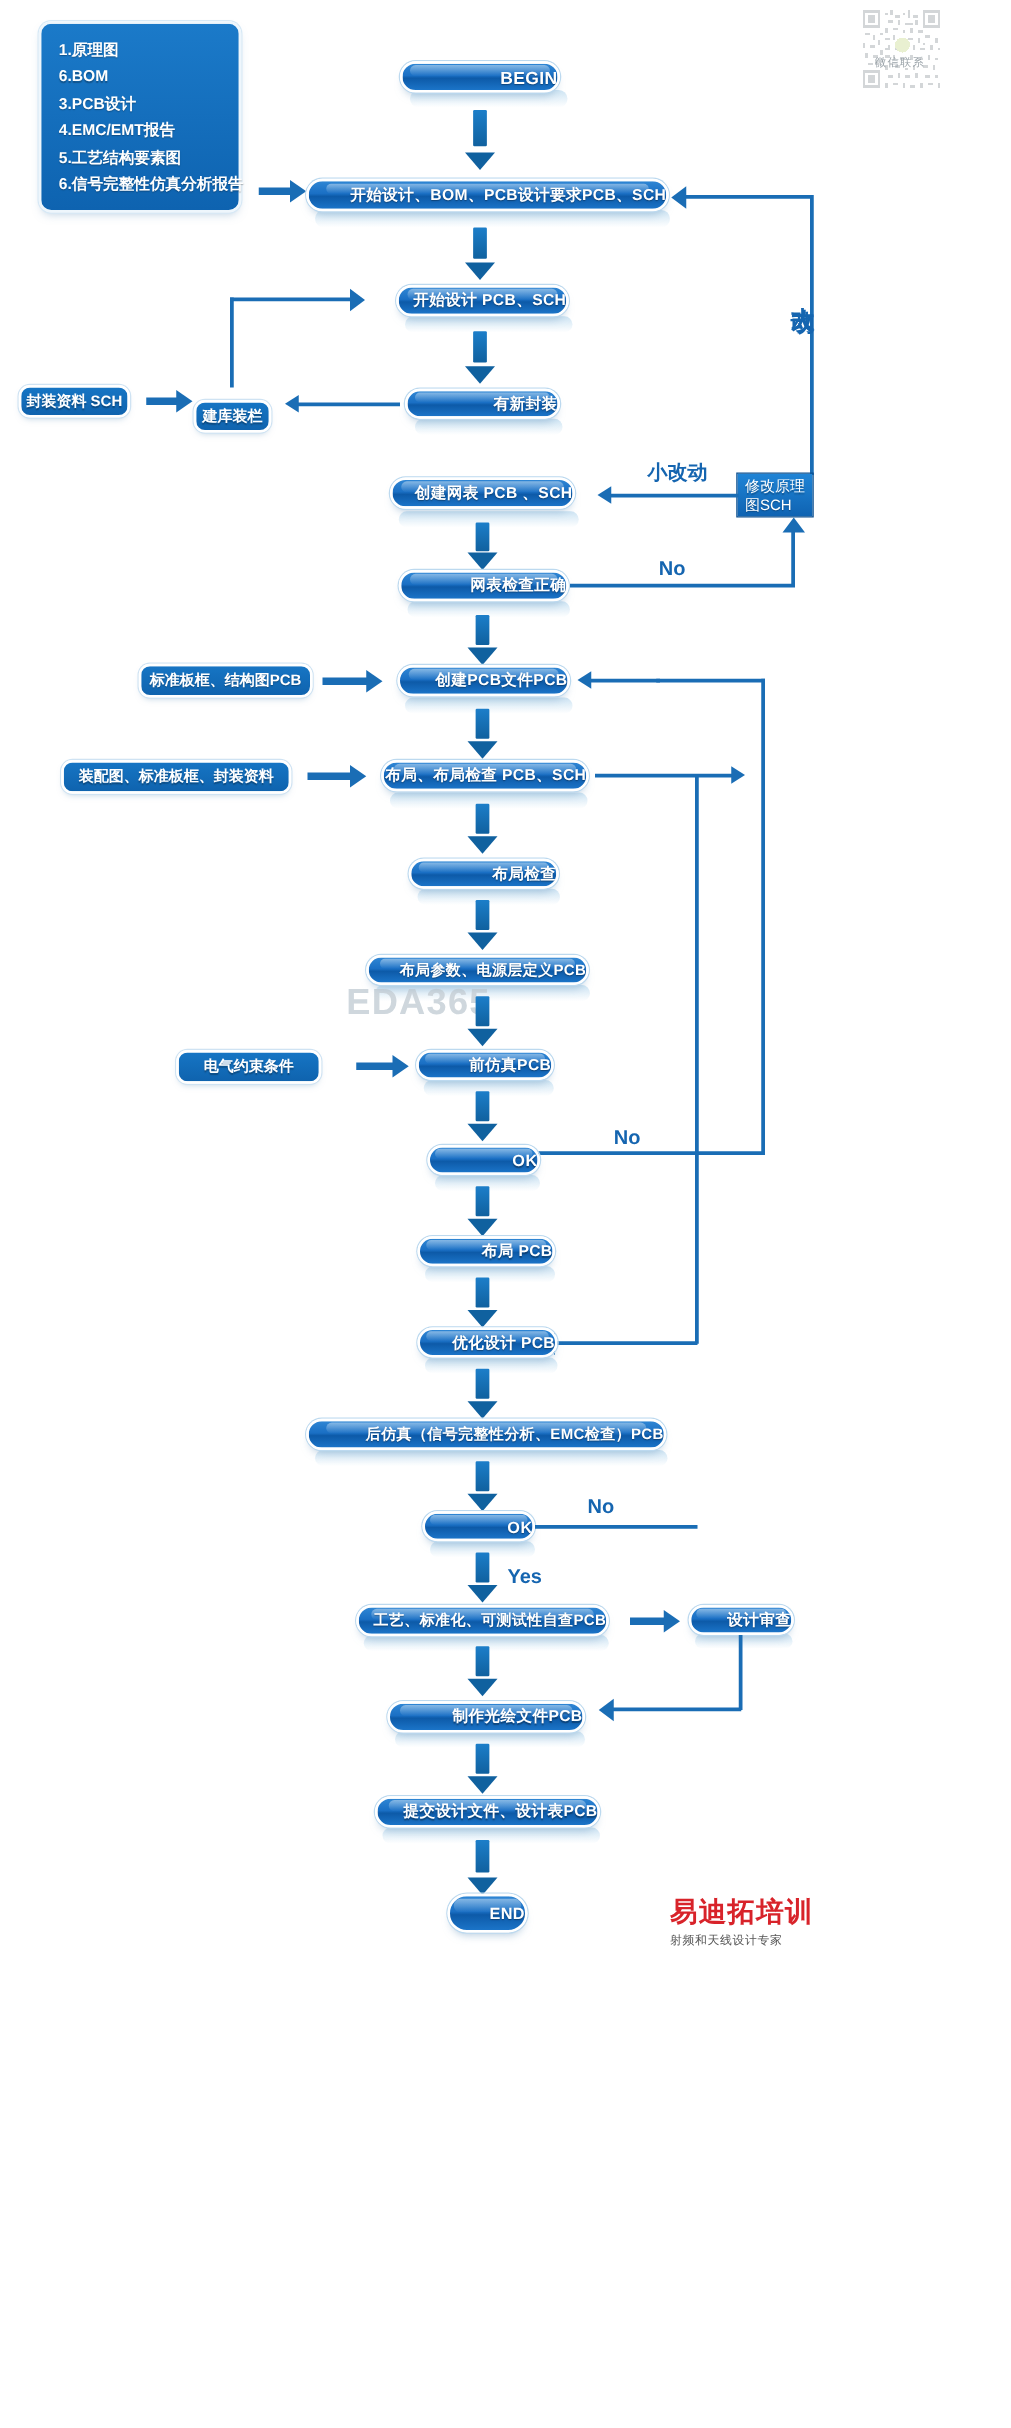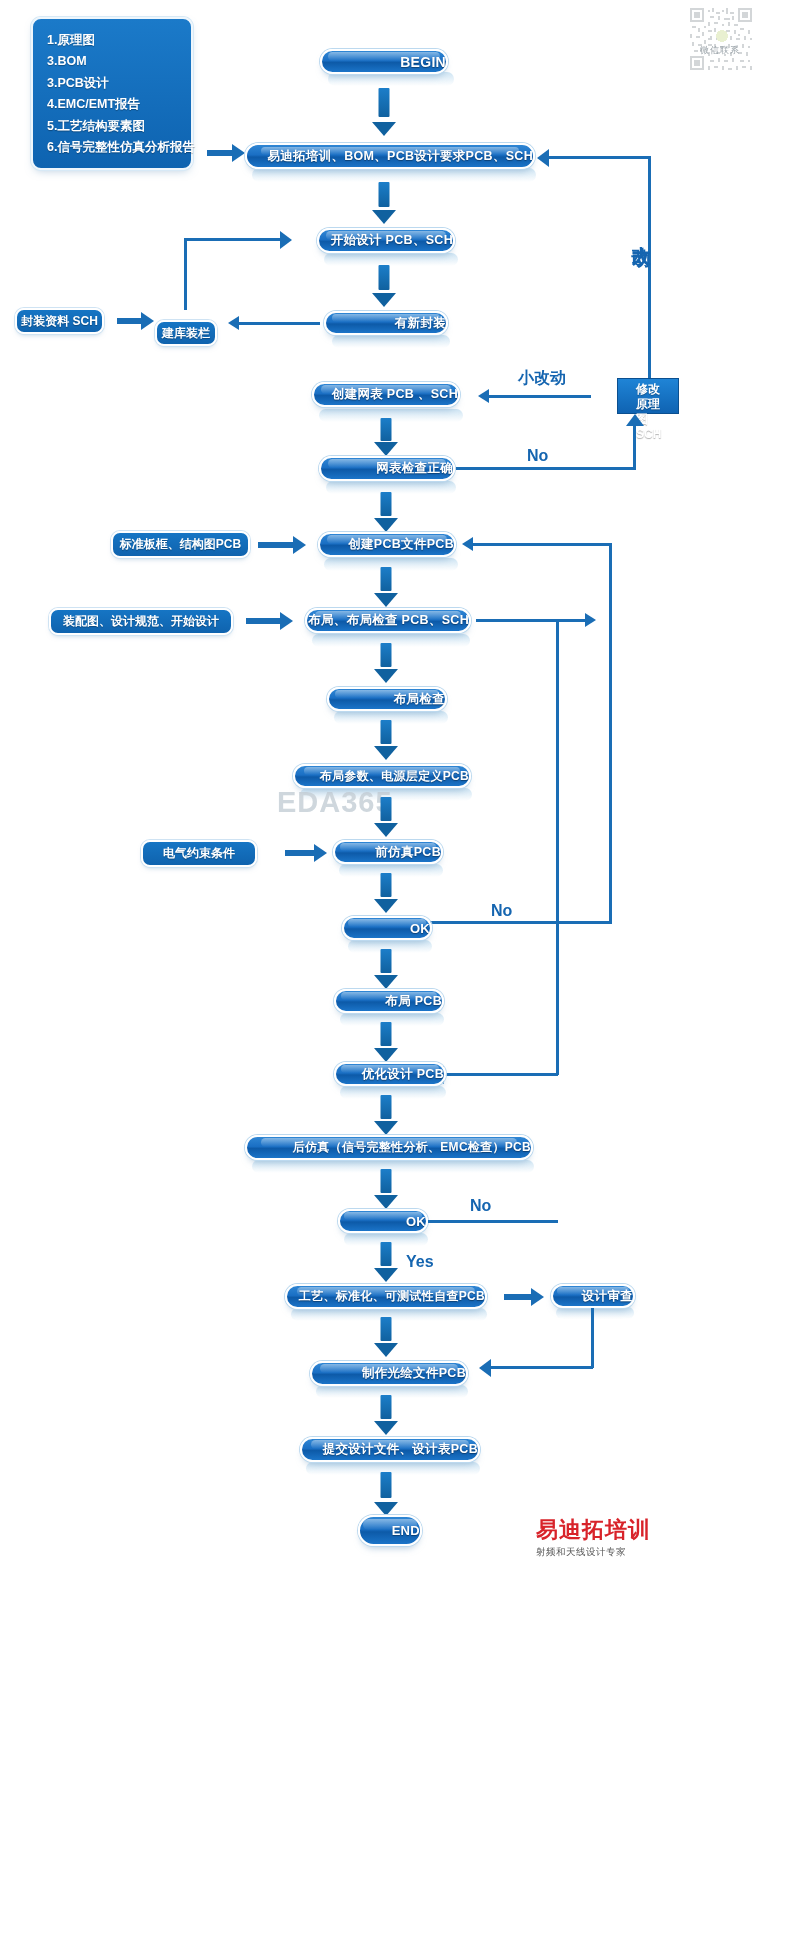--- a/index.html
+++ b/index.html
@@ -70,26 +70,25 @@
     line-height: 1.0;
     text-shadow: 0 1px 1px rgba(0,0,0,.3);
   }
   .listpanel li { list-style:none; padding: 4.5px 0; white-space:nowrap; }
 
   
   .minibox {
     position:absolute;
     background: linear-gradient(to bottom,#1f84d6,#0f63b2);
     border: 1px solid #0b4f8f;
-    color:#fff; font-weight:bold;
+    color:#fff; font-weight:normal;
     font-size: 12px; line-height: 1.25;
-    padding: 3px 18px;
+    padding: 3px 6px;
     text-align:left;
     text-shadow: 0 1px 1px rgba(0,0,0,.3);
-    margin-left: 28px;
   }
 
   
   .ln { position:absolute; background:#1a6db5; }
   .ln.v { width:3px; }
   .ln.h { height:3px; }
 
   
   .arrowdown { position:absolute; }
   .arrowdown .stem {
@@ -266,21 +265,21 @@
       <circle cx="17" cy="15" r="3" fill="#b9d16a"></circle>
     </svg>
   </div>
   <div class="qrcap" style="left:700px; top:44px;">微信联系</div>
 
   <div class="watermark" style="left:277px; top:786px;">EDA365</div>
 
   <div class="listpanel" style="left:31px; top:17px; width:162px;">
     <ul>
       <li>1.原理图</li>
-      <li>3.BOM</li>
+      <li>6.BOM</li>
       <li>3.PCB设计</li>
       <li>4.EMC/EMT报告</li>
       <li>5.工艺结构要素图</li>
       <li>6.信号完整性仿真分析报告</li>
     </ul>
   </div>
 
   <div class="fatarrow" style="left:207px; top:144px; width:38px;">
     <div class="bar"></div>
       <div class="tip"></div>
@@ -290,21 +289,21 @@
   <div class="node" style="left:320px; top:49px; width:128px; height:25px; font-size:14px;">
     <span>BEGIN</span>
   </div>
   <div class="arrowdown" style="left:372px; top:88px; width:24px; height:48px;">
     <div class="stem"></div>
       <div class="head"></div>
   </div>
 
   <div class="reflect" style="left:252px; top:168px; width:284px; height:14px;"></div>
   <div class="node" style="left:245px; top:143px; width:290px; height:26px; font-size:12.5px;">
-    <span>易迪拓培训、BOM、PCB设计要求PCB、SCH</span>
+    <span>开始设计、BOM、PCB设计要求PCB、SCH</span>
   </div>
   <div class="arrowdown" style="left:372px; top:182px; width:24px; height:42px;">
     <div class="stem"></div>
       <div class="head"></div>
   </div>
 
   <div class="reflect" style="left:324px; top:253px; width:134px; height:13px;"></div>
   <div class="node" style="left:317px; top:228px; width:138px; height:25px; font-size:12.5px;">
     <span>开始设计 PCB、SCH</span>
   </div>
@@ -403,21 +402,21 @@
     <div class="stem"></div>
       <div class="head"></div>
   </div>
 
   <div class="reflect" style="left:312px; top:634px; width:158px; height:13px;"></div>
   <div class="node" style="left:305px; top:608px; width:166px; height:25px; font-size:12.5px;">
     <span>布局、布局检查 PCB、SCH</span>
   </div>
 
   <div class="sidebox" style="left:49px; top:608px; width:184px; height:27px; font-size:12px;">
-    <span>装配图、设计规范、开始设计</span>
+    <span>装配图、标准板框、封装资料</span>
   </div>
   <div class="fatarrow" style="left:246px; top:612px; width:47px;">
     <div class="bar"></div>
       <div class="tip"></div>
   </div>
 
   <div class="arrowh" style="left:476px; top:613px; width:120px;">
     <div class="bar"></div>
       <div class="tip"></div>
   </div>

